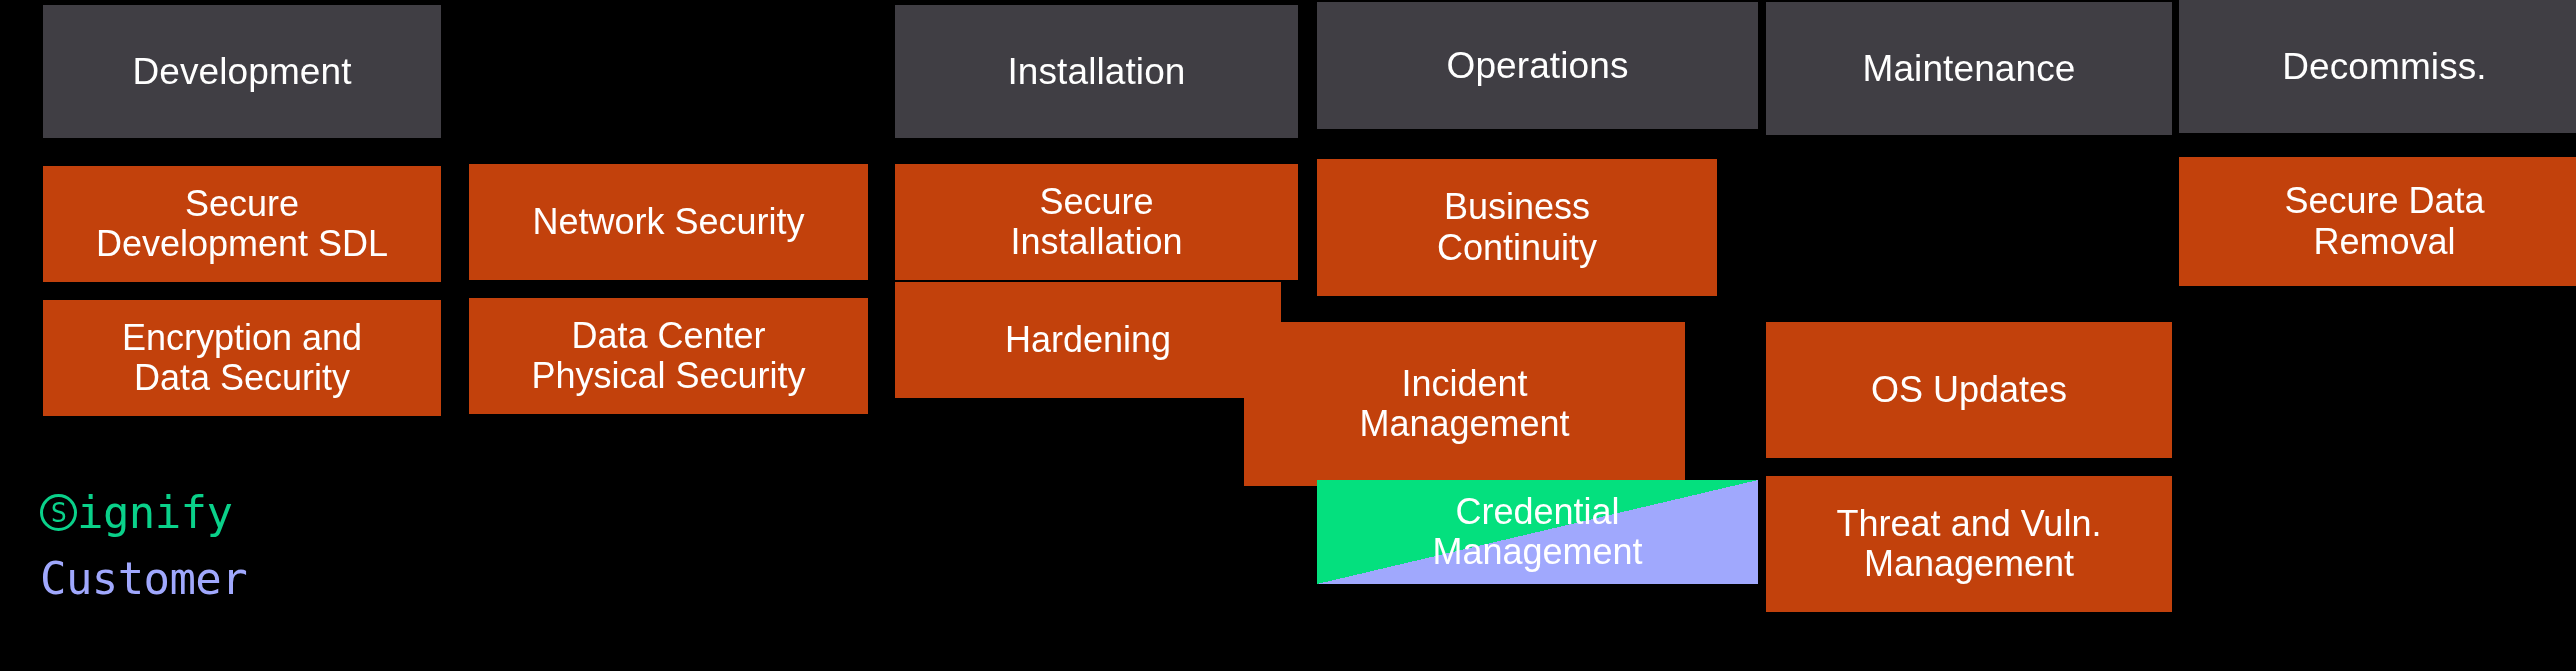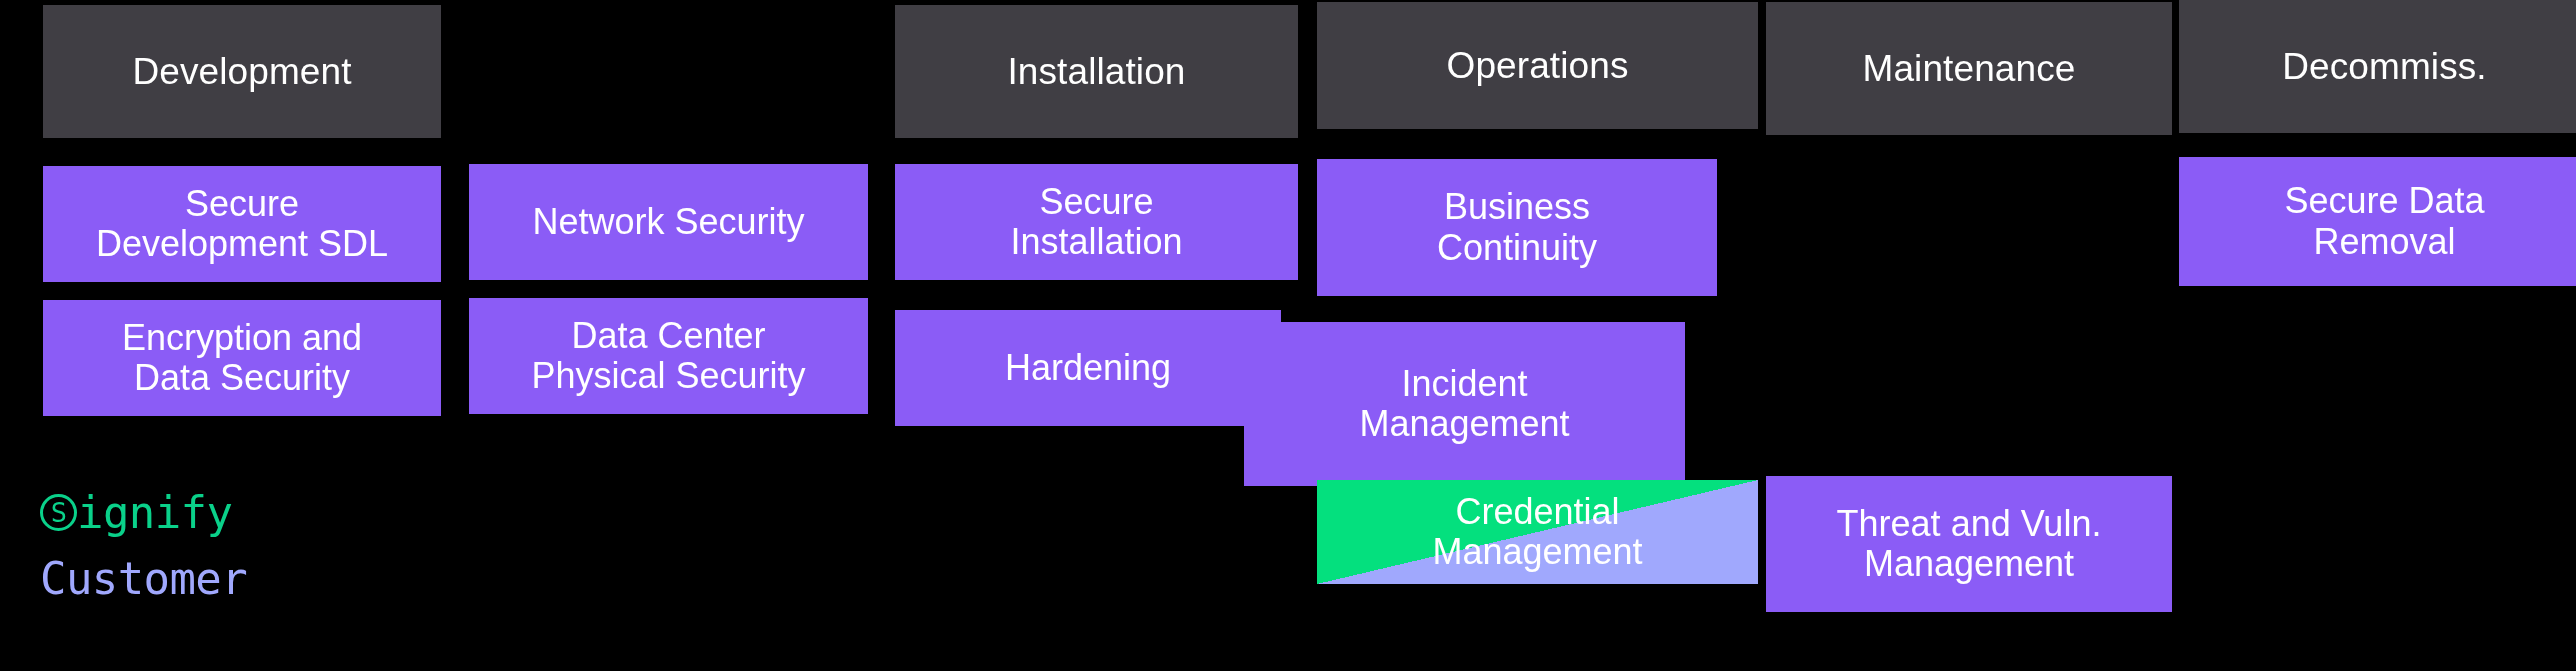--- a/index.html
+++ b/index.html
@@ -5,21 +5,21 @@
   html,body{margin:0;padding:0;background:#000;}
   body{width:2576px;height:672px;position:relative;overflow:hidden;
        font-family:"Liberation Sans","DejaVu Sans",sans-serif;}
   .stage{position:absolute;left:0;top:0;width:2576px;height:672px;background:#000;}
 
   .cell{position:absolute;box-sizing:border-box;display:flex;align-items:center;
         justify-content:center;text-align:center;color:#ffffff;line-height:1.12;
         padding:2.4px 8.3px;overflow:hidden;}
 
   .header{background:#403e44;font-size:37px;font-weight:400;letter-spacing:0.1px;}
-  .item{background:#8b5cf6;font-size:36px;font-weight:400;}
+  .item{background:#c2410c;font-size:36px;font-weight:400;}
 
   .item .txt{position:relative;z-index:2;white-space:pre-line;}
   .header .txt{position:relative;z-index:2;white-space:pre-line;}
 
   
   .split{position:relative;}
   .split .diag{position:absolute;left:0;top:0;width:100%;height:100%;z-index:1;
      background:linear-gradient(to bottom right, #04e07e 0 50%, #a0a8fd 50% 100%);}
 
   
@@ -77,38 +77,41 @@
   </div>
   <div class="cell item" style="left:469px;top:298px;width:399px;height:116px;">
     <span class="txt">Data Center
 Physical Security</span>
   </div>
 
   <div class="cell item" style="left:895px;top:164px;width:403px;height:116px;">
     <span class="txt">Secure
 Installation</span>
   </div>
-  <div class="cell item" style="left:895px;top:310px;width:386px;height:116px;align-items:center;">
+  <div class="cell item" style="left:895px;top:282px;width:386px;height:116px;align-items:center;">
     <span class="txt">Hardening</span>
   </div>
 
   <div class="cell item" style="left:1317px;top:159px;width:400px;height:137px;">
     <span class="txt">Business
 Continuity</span>
   </div>
   <div class="cell item" style="left:1244px;top:322px;width:441px;height:164px;">
     <span class="txt">Incident
 Management</span>
   </div>
   <div class="cell item split" style="left:1317px;top:480px;width:441px;height:104px;background:transparent;">
     <span class="diag"></span>
     <span class="txt">Credential
 Management</span>
   </div>
 
+  <div class="cell item" style="left:1766px;top:322px;width:406px;height:136px;">
+    <span class="txt">OS Updates</span>
+  </div>
   <div class="cell item" style="left:1766px;top:476px;width:406px;height:136px;">
     <span class="txt">Threat and Vuln.
 Management</span>
   </div>
 
   <div class="cell item" style="left:2179px;top:157px;width:411px;height:129px;">
     <span class="txt">Secure Data
 Removal</span>
   </div>
 

